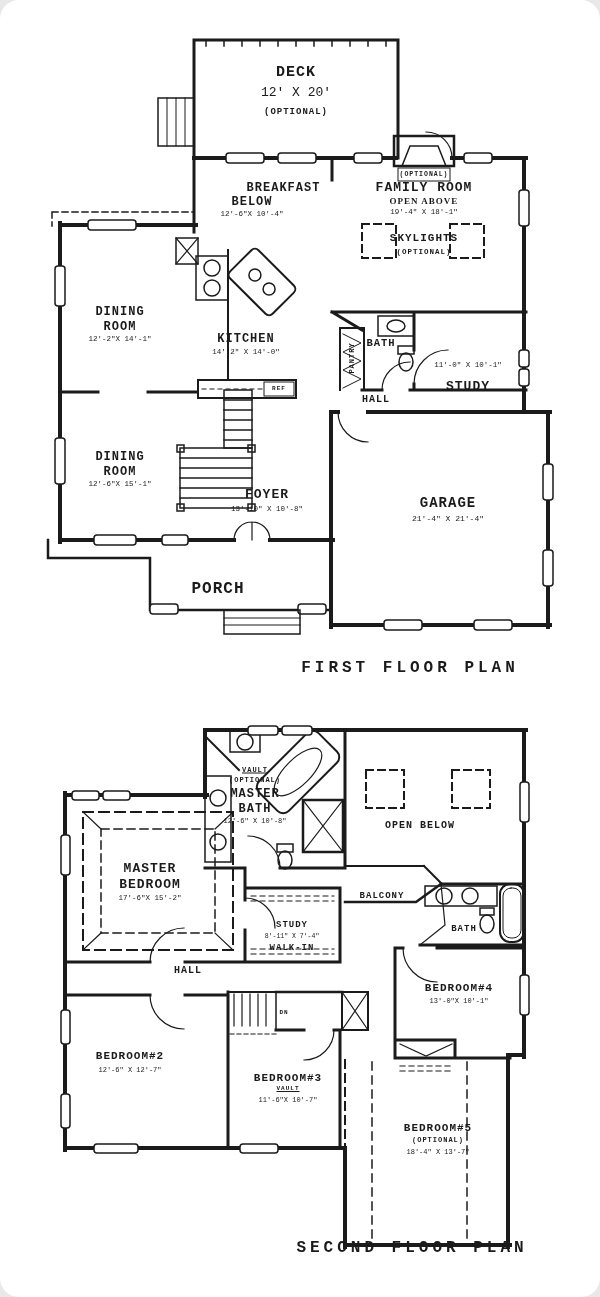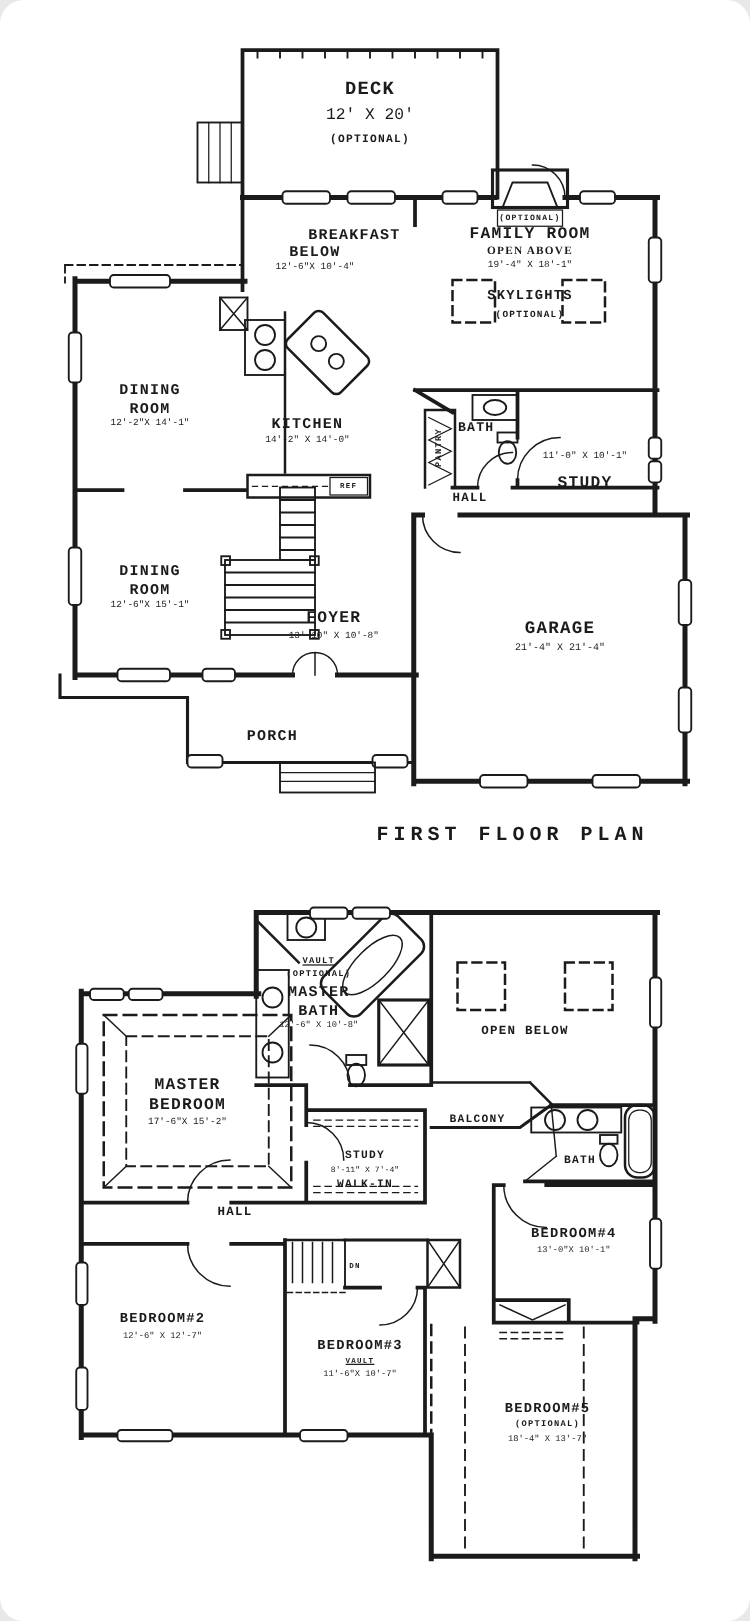--- a/index.html
+++ b/index.html
@@ -255,21 +255,21 @@
   <div class="lbl" style="left:120px;top:457px;font-size:12px;">DINING</div>
   <div class="lbl" style="left:120px;top:472px;font-size:12px;">ROOM</div>
   <div class="lbl dim" style="left:120px;top:485px;font-size:7.5px;">12'-6"X 15'-1"</div>
 
   <div class="lbl" style="left:267px;top:494px;font-size:13px;">FOYER</div>
   <div class="lbl dim" style="left:267px;top:510px;font-size:7.5px;">13'-10" X 10'-8"</div>
 
   <div class="lbl" style="left:448px;top:503px;font-size:14px;">GARAGE</div>
   <div class="lbl dim" style="left:448px;top:519px;font-size:8px;">21'-4" X 21'-4"</div>
 
-  <div class="lbl" style="left:218px;top:589px;font-size:12px;text-align:right;">PORCH</div>
+  <div class="lbl" style="left:218px;top:589px;font-size:16px;text-align:right;">PORCH</div>
   <div class="lbl" style="left:279px;top:389px;font-size:6px;">REF</div>
 
   <div class="lbl cap" style="left:410px;top:668px;font-size:16px;">FIRST FLOOR PLAN</div>
 
   <div class="lbl ul" style="left:255px;top:770px;font-size:7px;">VAULT</div>
   <div class="lbl" style="left:255px;top:780px;font-size:7px;">(OPTIONAL)</div>
   <div class="lbl" style="left:255px;top:794px;font-size:12px;">MASTER</div>
   <div class="lbl" style="left:255px;top:809px;font-size:12px;">BATH</div>
   <div class="lbl dim" style="left:255px;top:821px;font-size:7px;">12'-6" X 10'-8"</div>
 
@@ -296,14 +296,15 @@
   <div class="lbl dim" style="left:130px;top:1070px;font-size:7px;">12'-6" X 12'-7"</div>
 
   <div class="lbl" style="left:288px;top:1078px;font-size:11px;">BEDROOM#3</div>
   <div class="lbl ul" style="left:288px;top:1089px;font-size:6px;">VAULT</div>
   <div class="lbl dim" style="left:288px;top:1100px;font-size:7px;">11'-6"X 10'-7"</div>
 
   <div class="lbl" style="left:438px;top:1128px;font-size:11px;">BEDROOM#5</div>
   <div class="lbl" style="left:438px;top:1140px;font-size:7px;">(OPTIONAL)</div>
   <div class="lbl dim" style="left:438px;top:1152px;font-size:7px;">18'-4" X 13'-7"</div>
 
+  <div class="lbl cap" style="left:412px;top:1248px;font-size:16px;">SECOND FLOOR PLAN</div>
 
 </div>
 
 </body></html>

